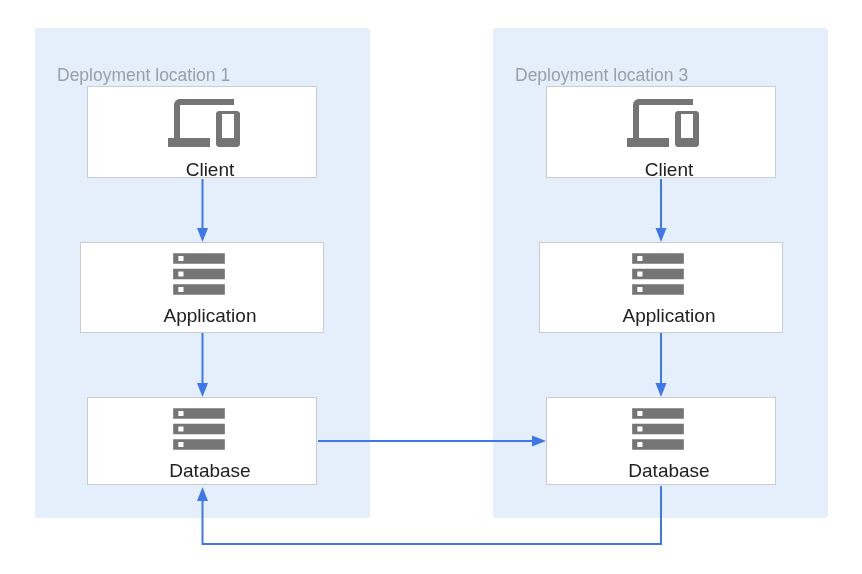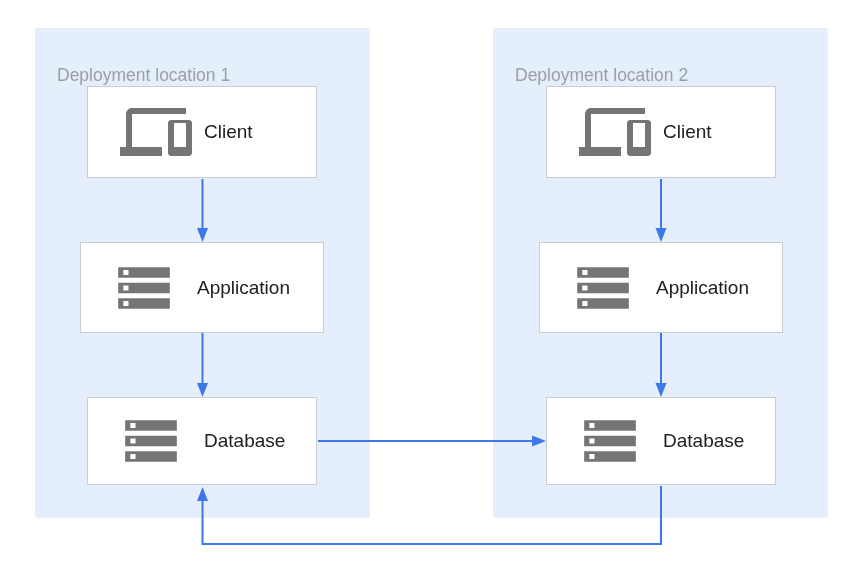--- a/index.html
+++ b/index.html
@@ -37,23 +37,24 @@
     font-size:17.5px;
     line-height:1.35;
     color:var(--zone-title);
     white-space:nowrap;
   }
   .node{
     position:absolute;
     box-sizing:border-box;
     display:flex;
     align-items:center;
-    padding-left:32px;
+    padding-left:16px;
     background:var(--node-bg);
     border:1px solid var(--node-border);
+    flex-direction:column;
   }
   .node-client-1   { left:87px;  top:86px;  width:230px; height:92px; }
   .node-app-1      { left:80px;  top:242px; width:244px; height:91px; }
   .node-db-1       { left:87px;  top:397px; width:230px; height:88px; }
   .node-client-2   { left:546px; top:86px;  width:230px; height:92px; }
   .node-app-2      { left:539px; top:242px; width:244px; height:91px; }
   .node-db-2       { left:546px; top:397px; width:230px; height:88px; }
   .icon-wrap{
     width:84px;
     display:flex;
@@ -83,21 +84,21 @@
 </head>
 <body>
 
 <div class="canvas">
 
   <div class="zone zone-left">
     <div class="zone-title">Deployment location 1</div>
   </div>
 
   <div class="zone zone-right">
-    <div class="zone-title">Deployment location 2</div>
+    <div class="zone-title">Deployment location 3</div>
   </div>
 
   <svg class="edges" viewBox="0 0 862 574">
     <g>
       <line x1="202.5" y1="179" x2="202.5" y2="229"></line>
       <polygon points="197,228 208,228 202.5,242"></polygon>
     </g>
     <g>
       <line x1="202.5" y1="333" x2="202.5" y2="384"></line>
       <polygon points="197,383 208,383 202.5,397"></polygon>

